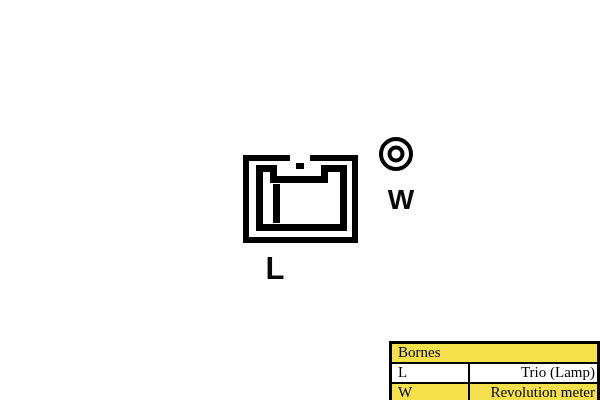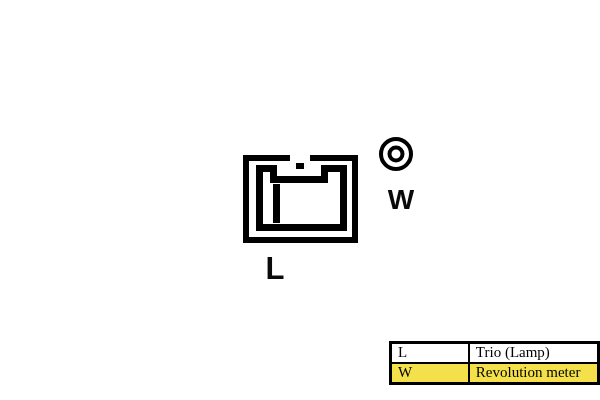--- a/index.html
+++ b/index.html
@@ -57,21 +57,21 @@
   }
   table.legend td {
     border: 2px solid #000;
     padding: 0 2px 1px 6px;
     height: 17px;
     vertical-align: middle;
     white-space: nowrap;
     overflow: hidden;
   }
   table.legend td.col-terminal { width: 71px; }
-  table.legend td.col-function { width: 120px; }
+  table.legend td.col-function { width: 120px; text-align: right; }
   table.legend .hl { background: #F3E04B; }
 </style>
 </head>
 <body>
 
 <div class="stage">
 
   <svg class="diagram-svg" width="600" height="400" viewBox="0 0 600 400">
 
     <path d="M243 155 H290 V163 H310 V155 H358 V243 H243 Z" fill="#000000"></path>
@@ -86,20 +86,23 @@
     <circle cx="396" cy="154" r="6.5" fill="none" stroke-width="4" stroke="#000000"></circle>
   </svg>
 
   <div class="terminal-label label-l">L</div>
 
   <div class="terminal-label label-w">W</div>
 
   <table class="legend">
     <tbody>
       <tr>
+        <td colspan="2" class="hl">Bornes</td>
+      </tr>
+      <tr>
         <td class="col-terminal">L</td>
         <td class="col-function">Trio (Lamp)</td>
       </tr>
       <tr>
         <td class="col-terminal hl">W</td>
         <td class="col-function hl">Revolution meter</td>
       </tr>
     </tbody>
   </table>
 

